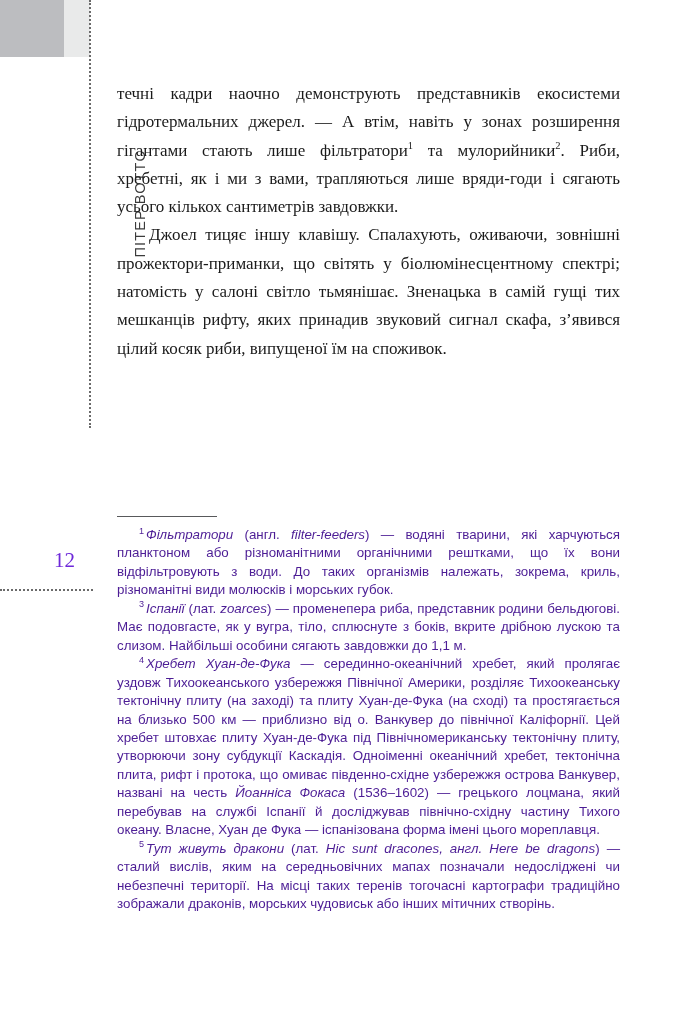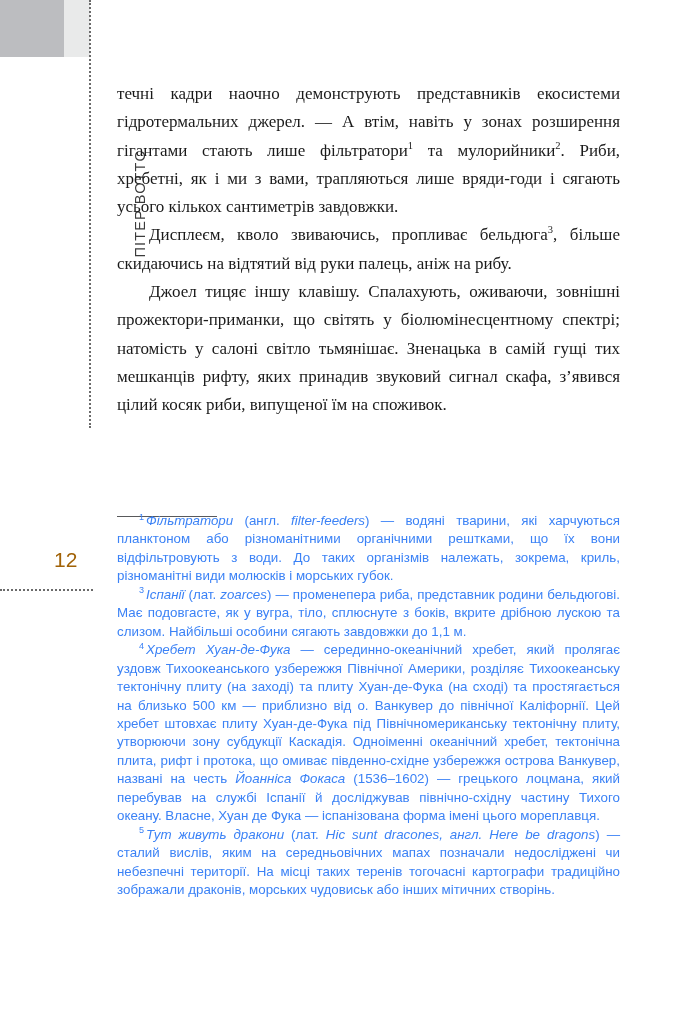--- a/index.html
+++ b/index.html
@@ -58,23 +58,23 @@
     letter-spacing: 1.1px;
     color: #3b3b3b;
     white-space: nowrap;
   }
 
   
   .folio {
     position: absolute;
     left: 54px;
     top: 548px;
-    font-family: Liberation Sans, sans-serif;
+    font-family: Liberation Serif, serif;
     font-size: 21px;
-    color: #a16207;
+    color: #6d28d9;
   }
   .folio-rule {
     position: absolute;
     left: 0px;
     top: 589px;
     width: 93px;
     height: 0;
     border-top: 2px dotted #6a6a6a;
   }
 
@@ -109,24 +109,24 @@
     top: 516px;
     width: 100px;
     height: 0;
     border-top: 1.4px solid #58595b;
   }
 
   
   .footnotes {
     position: absolute;
     left: 117px;
-    top: 512px;
+    top: 526px;
     width: 503px;
     font-family: "Liberation Sans", "DejaVu Sans", sans-serif;
-    color: #3b82f6;
+    color: #4c1d95;
   }
   .footnotes p {
     margin: 0;
     font-size: 13.35px;
     line-height: 18.45px;
     text-align: justify;
     text-indent: 22px;
     hyphens: none;
   }
   .footnotes sup.fn-num {
@@ -147,21 +147,20 @@
 <div class="vertical-dotted-rule"></div>
 
 <div class="running-author">ПІТЕР ВОТТС</div>
 
 <div class="folio">12</div>
 <div class="folio-rule"></div>
 
 <div class="body-column">
   <p class="no-indent"><span>течні кадри наочно демонструють представників екосистеми гідротермальних джерел. — А втім, навіть у зонах розширення гігантами стають лише фільтратори</span><sup class="fn-ref">1</sup><span> та мулорийники</span><sup class="fn-ref">2</sup><span>. Риби, хребетні, як і ми з вами, трапляються лише вряди-годи і сягають усього кількох сантиметрів завдовжки.</span></p>
 
-  <p><span>Дисплеєм, кволо звиваючись, пропливає бельдюга</span><sup class="fn-ref">3</sup><span>, більше скидаючись на відтятий від руки палець, аніж на рибу.</span></p>
 
 
   <p>Джоел тицяє іншу клавішу. Спалахують, оживаючи, зовнішні прожектори-приманки, що світять у біолюмінесцентному спектрі; натомість у салоні світло тьмянішає. Зненацька в самій гущі тих мешканців рифту, яких принадив звуковий сигнал скафа, з’явився цілий косяк риби, випущеної їм на споживок.</p>
 
 </div>
 
 <div class="footnote-rule"></div>
 
 <div class="footnotes">
   <p><sup class="fn-num">1</sup><i>Фільтратори</i><span> (англ. </span><i>filter-feeders</i><span>) — водяні тварини, які харчуються планктоном або різноманітними органічними рештками, що їх вони відфільтровують з води. До таких організмів належать, зокрема, криль, різноманітні види молюсків і морських губок.</span></p>

